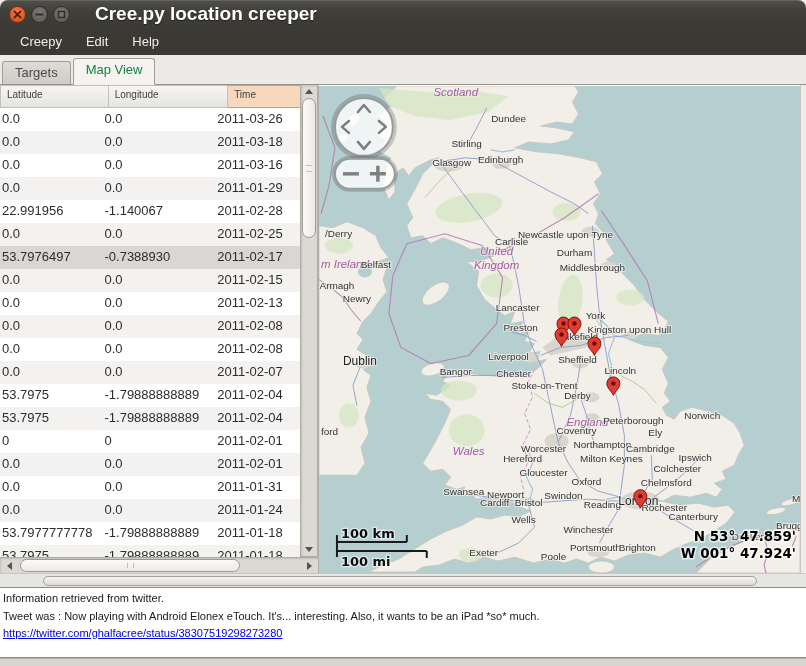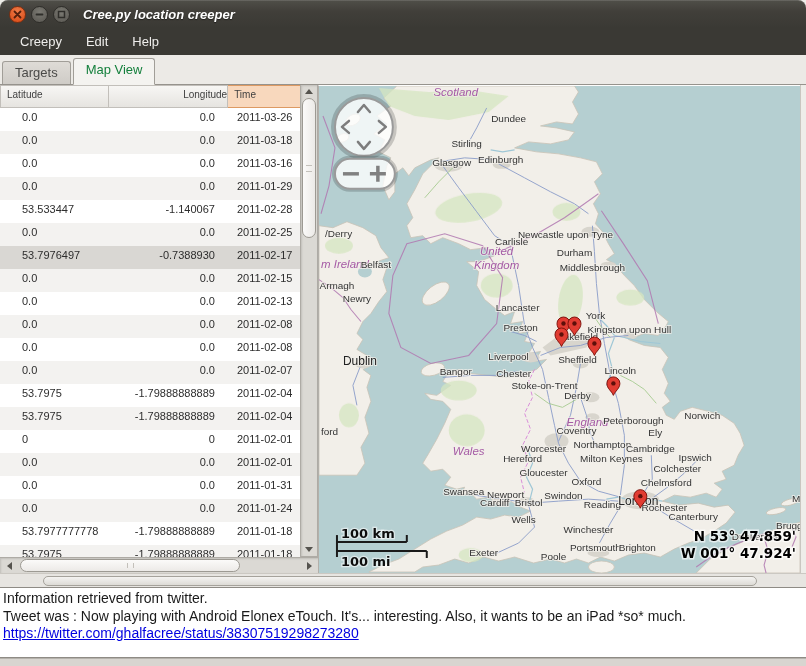--- a/index.html
+++ b/index.html
@@ -9,47 +9,47 @@
 
   
   .titlebar{height:28px;background:linear-gradient(180deg,#504f49 0%,#413f3a 40%,#3a3934 100%);
     border-radius:8px 8px 0 0;display:flex;align-items:center;position:relative;
     box-shadow:inset 0 1px rgba(255,255,255,.12);}
   .wbtns{display:flex;gap:5px;margin-left:9px;align-items:center;}
   .wbtn{width:17px;height:17px;border-radius:50%;display:flex;align-items:center;justify-content:center;
     background:radial-gradient(circle at 50% 35%,#7b7a73,#62605a 70%);border:1px solid #2e2d29;cursor:default;}
   .wbtn svg{display:block;}
   .wbtn.close{background:radial-gradient(circle at 50% 30%,#f07d4a,#dd5420 75%);border-color:#7e2f10;}
-  .title{color:#fff;font-weight:bold;font-size:13px;margin-left:13px;text-shadow:0 1px 1px rgba(0,0,0,.5);font-style:italic;}
+  .title{color:#fff;font-weight:bold;font-size:19px;margin-left:25px;text-shadow:0 1px 1px rgba(0,0,0,.5);}
 
   
   .menubar{height:27px;background:#3a3934;display:flex;align-items:center;padding-left:8px;gap:0;}
   .menuitem{color:#efeeec;font-size:13px;padding:4px 12px;border-radius:3px;}
 
   
   .tabstrip{height:30px;background:#eceae6;border-bottom:1px solid #96938d;position:relative;display:flex;align-items:flex-end;padding-left:2px;}
   .tab{font-size:13px;color:#3c3c3c;border:1px solid #a19e98;border-bottom:none;
     padding:3px 12px 4px 12px;border-radius:3px 3px 0 0;margin-right:2px;position:relative;}
   .tab.inactive{background:linear-gradient(180deg,#dedbd6,#cfccc7);height:23px;color:#4a4a48;}
   .tab.active{background:#f4f3f0;height:27px;margin-bottom:-1px;border-bottom:1px solid #f4f3f0;color:#15803d;}
 
   
   .content{height:488px;display:flex;background:#eeede9;}
   .tablepane{width:318px;position:relative;background:#fff;}
   .tbl-header{display:flex;height:23px;}
   .th{background:linear-gradient(180deg,#f7f6f4,#e6e4e0);border:1px solid #c2bfba;border-left:none;
     font-size:10px;color:#3f3f3f;padding:3px 0 0 6px;overflow:hidden;white-space:nowrap;}
   .th:first-child{border-left:1px solid #c2bfba;}
   .th.sorted{background:#f8d8bd;border-color:#dd9a63;}
-  .c0{width:110px;} .c1{width:121px;text-align:right;} .c2{width:91px;}
+  .c0{width:110px;} .c1{width:121px;} .c2{width:91px;}
   .tbl-body{height:449px;overflow:hidden;width:300px;}
   .trow{display:flex;height:23px;background:#fff;}
   .trow.alt{background:#f3f2f0;}
   .trow.sel{background:#d9d7d3;}
-  .tcell{font-size:11px;color:#2d2d2d;padding:3px 0 0 22px;white-space:nowrap;overflow:hidden;}
+  .tcell{font-size:13px;color:#2d2d2d;padding:3px 0 0 2px;white-space:nowrap;overflow:hidden;}
 
   
   .vscroll{position:absolute;top:0;right:0;width:18px;height:472px;background:#dbd9d4;
     border:1px solid #aeaba5;border-top:none;box-shadow:inset 1px 1px 2px rgba(0,0,0,.12);}
   .stepper{position:absolute;left:0;width:16px;height:13px;display:flex;align-items:center;justify-content:center;}
   .arrow{width:0;height:0;border-left:4px solid transparent;border-right:4px solid transparent;}
   .arrow.up{border-bottom:5px solid #55534e;}
   .arrow.down{border-top:5px solid #55534e;}
   .arrow.left{border-top:4px solid transparent;border-bottom:4px solid transparent;border-right:5px solid #55534e;border-left:none;}
   .arrow.right{border-top:4px solid transparent;border-bottom:4px solid transparent;border-left:5px solid #55534e;border-right:none;}
@@ -75,21 +75,21 @@
   .ml-scale{font:bold 13px "DejaVu Sans",sans-serif;fill:#0d0d0d;paint-order:stroke;stroke:rgba(255,255,255,.55);stroke-width:2.5px;}
   .ml-coord{font:bold 13.5px "DejaVu Sans",sans-serif;fill:#000;paint-order:stroke;stroke:rgba(255,255,255,.65);stroke-width:3px;}
 
   
   .pane-scroll{height:14px;background:#e7e5e1;position:relative;border-top:1px solid #cbc8c2;}
   .pane-thumb{position:absolute;top:2px;left:43px;width:714px;height:10px;border-radius:6px;
     background:linear-gradient(180deg,#f4f3f1,#dddbd6);border:1px solid #a5a29b;}
 
   
   .infopanel{height:71px;background:#fff;border:1px solid #8e8b85;border-left:none;border-right:none;
-    padding:2px 3px;font-size:14px;color:#1a1a1a;line-height:17.5px;overflow:hidden;}
+    padding:2px 3px;font-size:11px;color:#1a1a1a;line-height:17.5px;overflow:hidden;}
   .infopanel a{color:#0000e0;text-decoration:underline;}
   .bottomstrip{height:8px;background:#d8d5d0;border-top:1px solid #b5b2ac;}
 </style>
 </head>
 <body>
 
 <div class="window">
 
   <div class="titlebar">
     <div class="wbtns">
@@ -146,21 +146,21 @@
             <div class="tcell c0">0.0</div>
             <div class="tcell c1">0.0</div>
             <div class="tcell c2">2011-03-16</div>
           </div>
           <div class="trow alt">
             <div class="tcell c0">0.0</div>
             <div class="tcell c1">0.0</div>
             <div class="tcell c2">2011-01-29</div>
           </div>
           <div class="trow">
-            <div class="tcell c0">53.533447</div>
+            <div class="tcell c0">22.991956</div>
             <div class="tcell c1">-1.140067</div>
             <div class="tcell c2">2011-02-28</div>
           </div>
           <div class="trow alt">
             <div class="tcell c0">0.0</div>
             <div class="tcell c1">0.0</div>
             <div class="tcell c2">2011-02-25</div>
           </div>
           <div class="trow sel">
             <div class="tcell c0">53.7976497</div>

